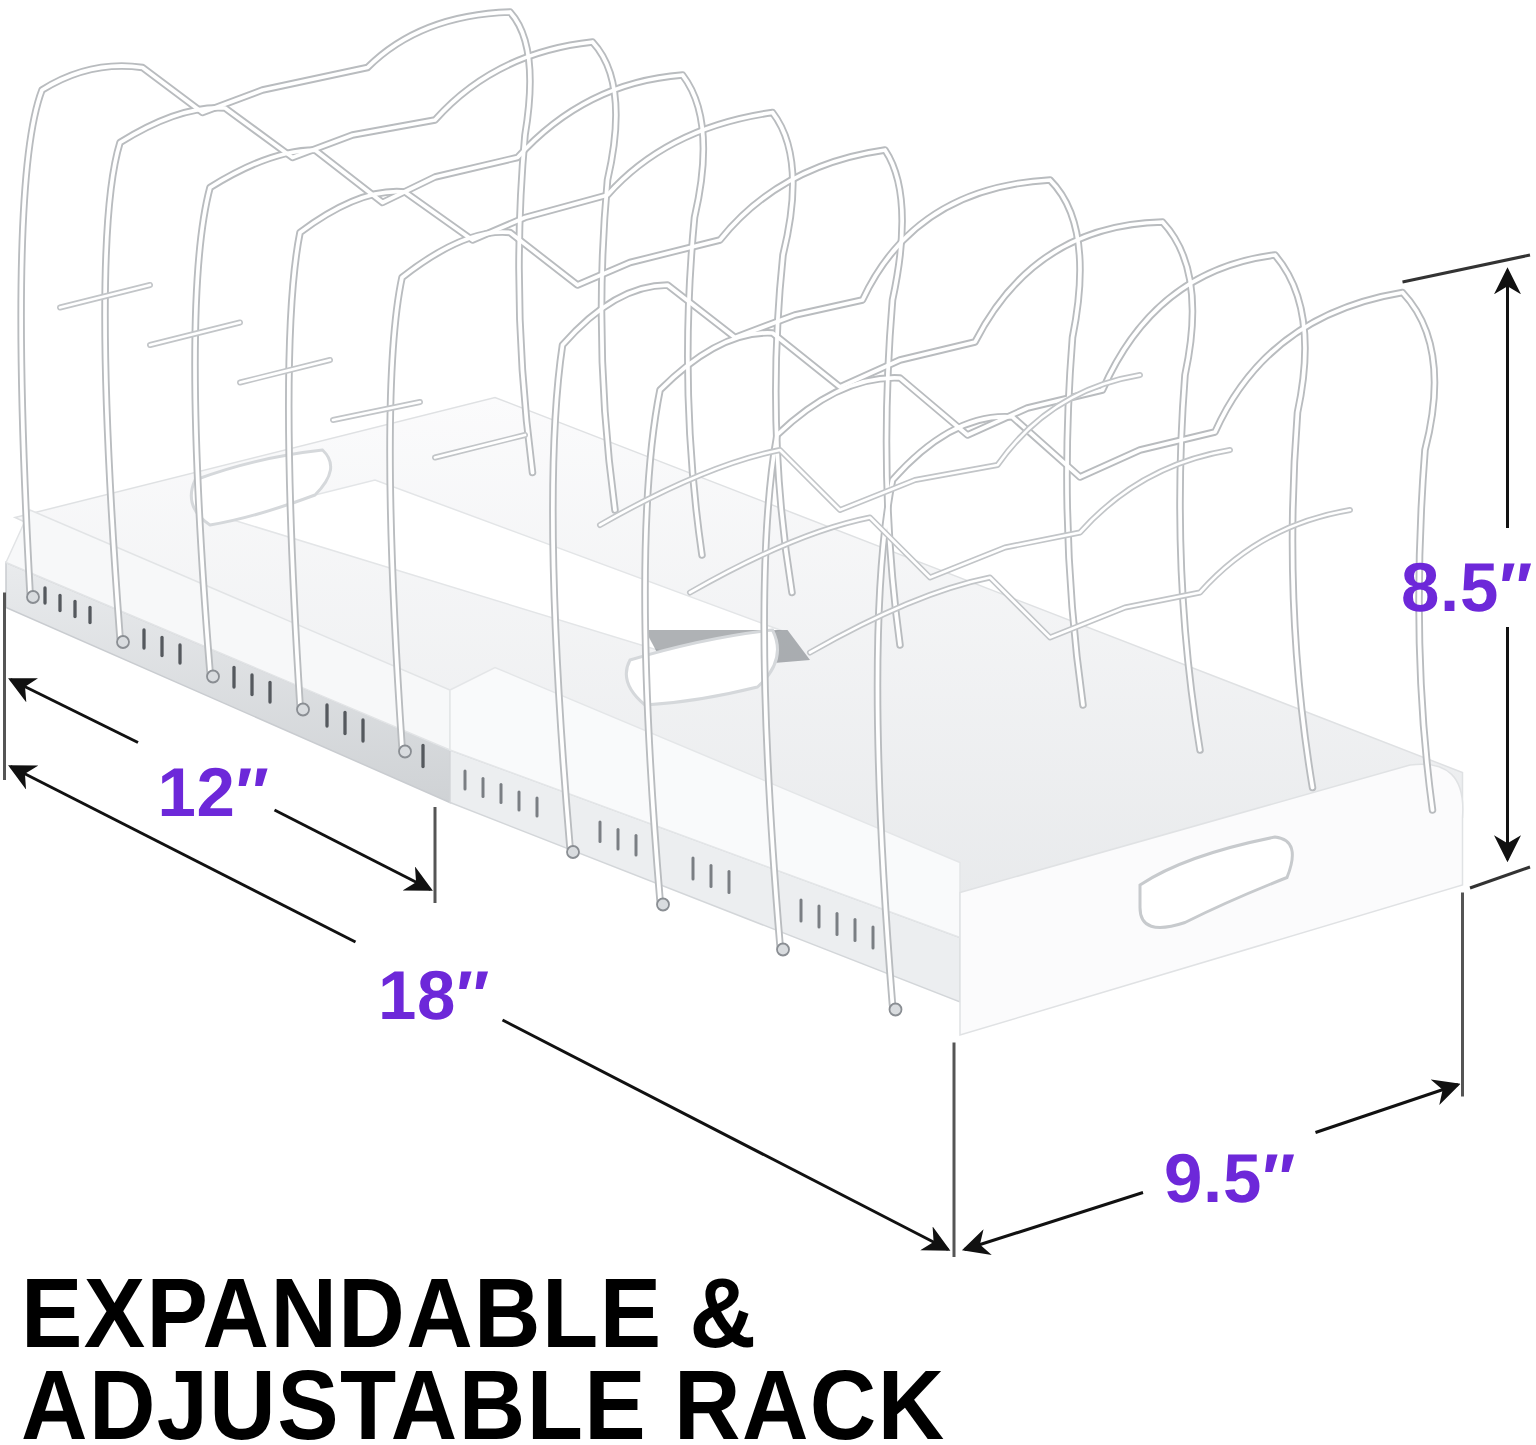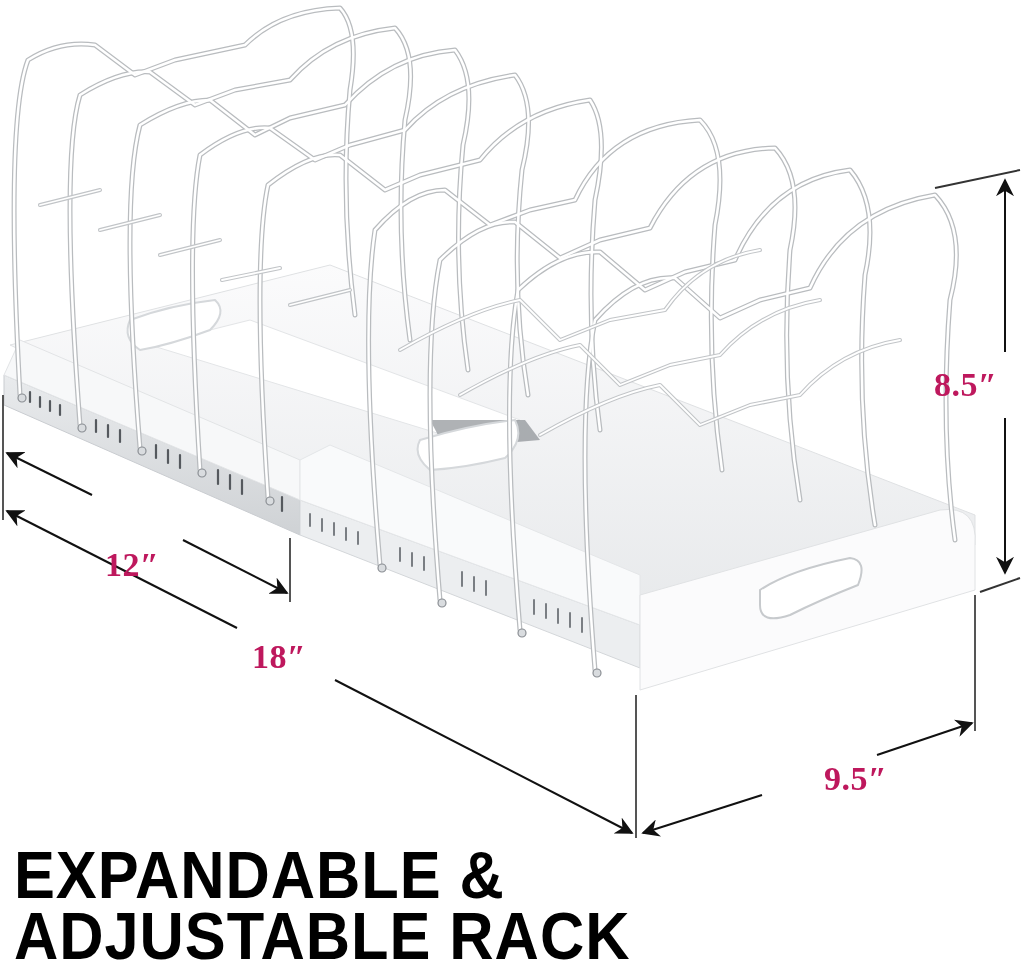--- a/index.html
+++ b/index.html
@@ -1,23 +1,23 @@
 <!DOCTYPE html>
 <html><head>
   <meta charset="utf-8">
   <style>
     html, body { margin: 0; padding: 0; background: #ffffff; }
     body { width: 1024px; height: 963px; position: relative; overflow: hidden;
            font-family: "Liberation Sans", sans-serif; }
     #stage { position: absolute; left: 0; top: 0; width: 1024px; height: 963px; }
-    .dim-label { position: absolute; font-family: Liberation Serif, serif; font-weight: bold;
-                 color: #be185d; font-size: 34px; letter-spacing: 0.5px; line-height: 1; background: transparent; }
-    #dim-12 { left: 105px; top: 505px; margin-top: 43px; }
+    .dim-label { position: absolute; font-family: Liberation Sans, sans-serif; font-weight: bold;
+                 color: #6d28d9; font-size: 46px; letter-spacing: 0.5px; line-height: 1; background: transparent; }
+    #dim-12 { left: 105px; top: 505px; }
     #dim-22 { left: 252px; top: 640px; }
-    #dim-95 { left: 776px; top: 762px; margin-left: 48px; }
+    #dim-95 { left: 776px; top: 762px; }
     #dim-85 { left: 934px; top: 368px; }
     .headline { position: absolute; left: 14px; font-family: "Liberation Sans", sans-serif; font-weight: bold;
                 color: #000000; font-size: 66px; letter-spacing: 1px; line-height: 1; transform: scaleX(0.93); transform-origin: left top; }
     #headline-1 { top: 842px; }
     #headline-2 { top: 903px; }
   </style>
 </head>
 <body>
 
 <svg id="stage" viewBox="0 0 1024 963" xmlns="http://www.w3.org/2000/svg">

